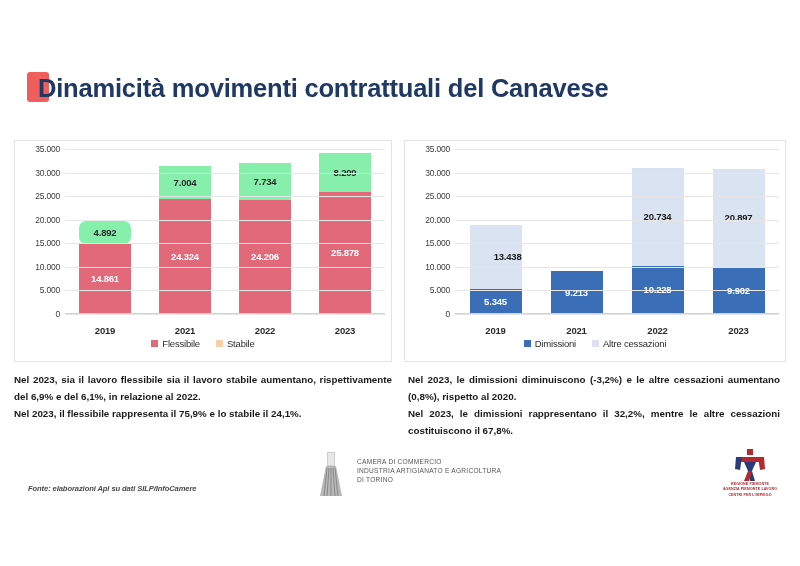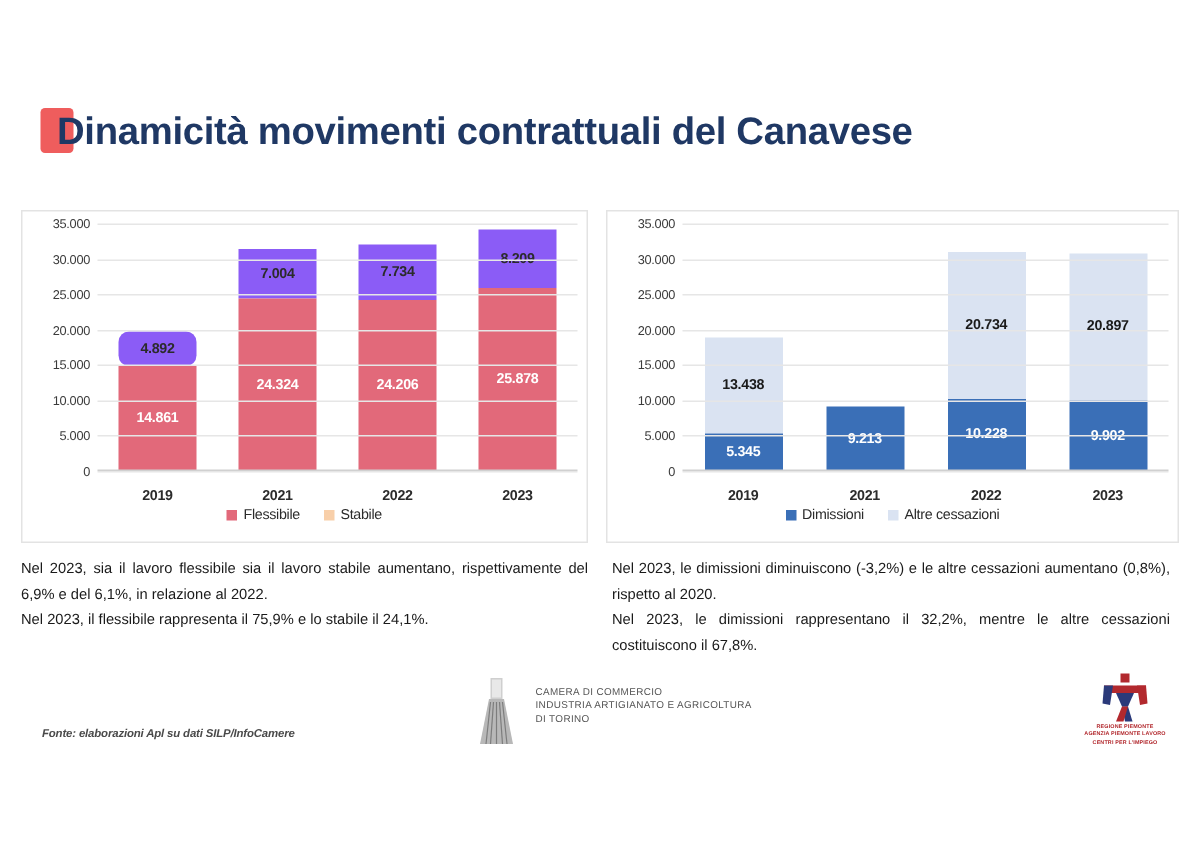--- a/index.html
+++ b/index.html
@@ -52,39 +52,39 @@
 
   .bars{position:absolute;left:0;top:0;right:0;bottom:0;display:flex;
         justify-content:space-around;align-items:flex-end;}
   .barcol{width:52px;position:relative;display:flex;flex-direction:column;
           justify-content:flex-end;height:100%;}
   .seg{position:relative;width:100%;display:flex;align-items:center;justify-content:center;}
   .seg span{font-size:9.5px;font-weight:bold;letter-spacing:-0.2px;line-height:1;}
 
   .seg-flessibile{background:#e2697a;}
   .seg-flessibile span{color:#ffffff;}
-  .seg-stabile{background:#8b5cf6;}
+  .seg-stabile{background:#86efac;}
   .seg-stabile span{color:#2b2b2b;}
   .seg-dimissioni{background:#3a6fb7;}
   .seg-dimissioni span{color:#ffffff;}
   .seg-altre{background:#dae3f2;}
   .seg-altre span{color:#1a1a1a;}
 
   .xlabels{position:absolute;left:50px;right:6px;top:176px;height:16px;
            display:flex;justify-content:space-around;align-items:flex-start;}
   .xlab{width:52px;text-align:center;font-size:9.5px;font-weight:bold;color:#2b2b2b;letter-spacing:-0.2px;margin-top:8px;}
 
   .legend{position:absolute;left:0;right:0;top:194px;height:16px;
           display:flex;justify-content:center;align-items:center;gap:16px;}
   .leg-item{display:flex;align-items:center;gap:4px;}
   .leg-swatch{width:7px;height:7px;display:inline-block;}
   .leg-text{font-size:9.5px;color:#2b2b2b;letter-spacing:-0.2px;}
 
   
-  .commentary{position:absolute;top:372px;font-size:9.8px;color:#1a1a1a;line-height:1.72;}
+  .commentary{position:absolute;top:372px;font-size:9.8px;color:#1a1a1a;line-height:1.72;font-weight:bold;}
   #comment-left{left:14px;width:378px;text-align:justify;}
   #comment-right{left:408px;width:372px;text-align:justify;}
   .commentary p{margin:0;}
   .commentary p.last-line{text-align:left;}
 
   
   .source{
     position:absolute;left:28px;top:484px;
     font-size:7.6px;font-style:italic;font-weight:bold;color:#4a4a4a;letter-spacing:-0.1px;text-align:right;
   }
@@ -193,21 +193,21 @@
           <div class="ylab" style="top: 117.857px;">10.000</div>
           <div class="ylab" style="top: 94.2857px;">15.000</div>
           <div class="ylab" style="top: 70.7143px;">20.000</div>
           <div class="ylab" style="top: 47.1429px;">25.000</div>
           <div class="ylab" style="top: 23.5714px;">30.000</div>
           <div class="ylab" style="top: 0px;">35.000</div>
         </div>
       <div class="gridarea">
         <div class="bars">
             <div class="barcol">
-              <div class="seg seg-altre" style="height: 63.3506px;">
+              <div class="seg seg-altre" style="height: 63.3506px; justify-content: flex-end;">
                 <span>13.438</span>
               </div>
               <div class="seg seg-dimissioni" style="height: 25.1979px;">
                 <span>5.345</span>
               </div>
             </div>
             <div class="barcol">
               <div class="seg seg-dimissioni" style="height: 43.4327px;">
                 <span>9.213</span>
               </div>

